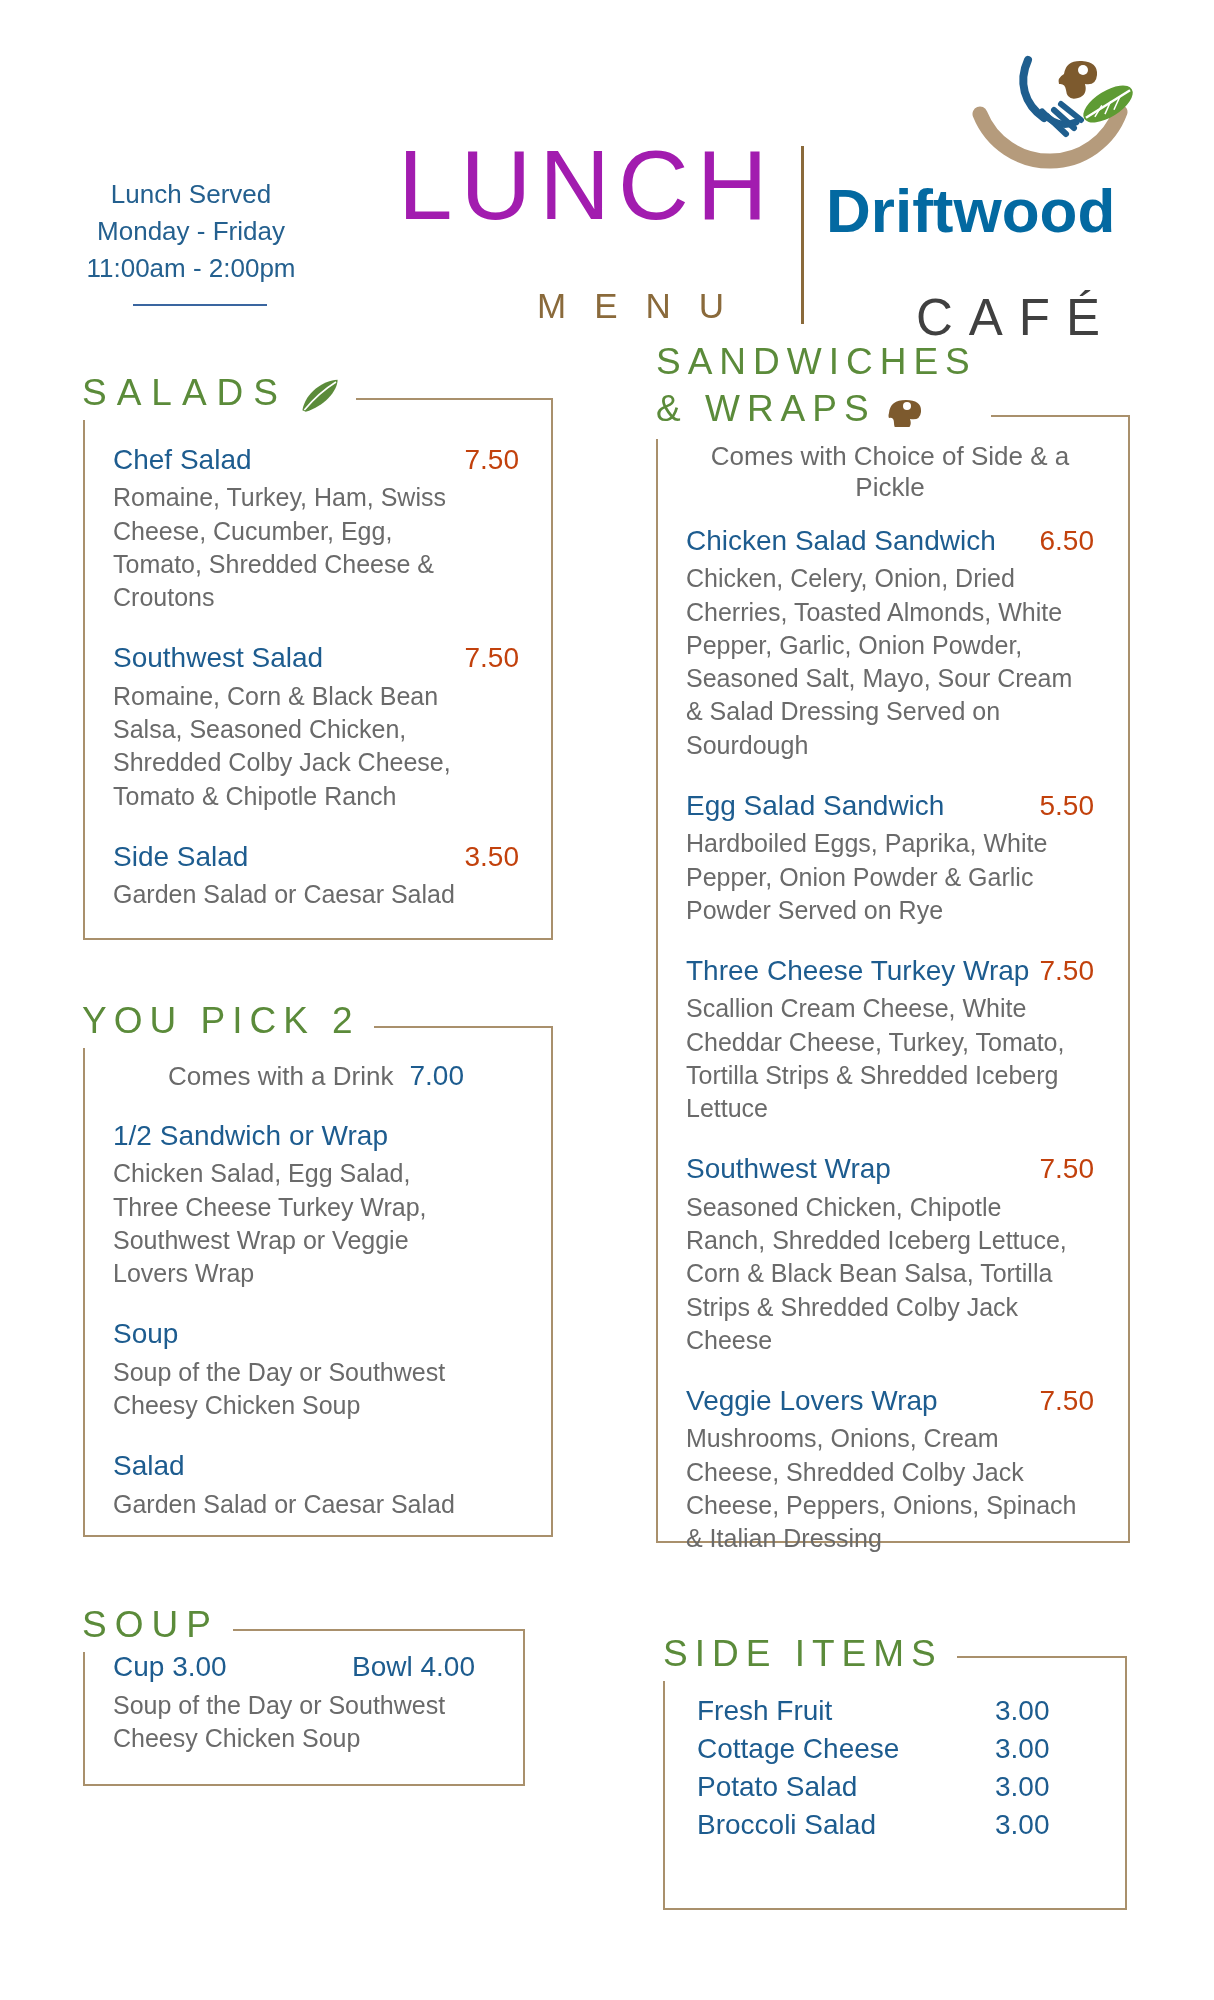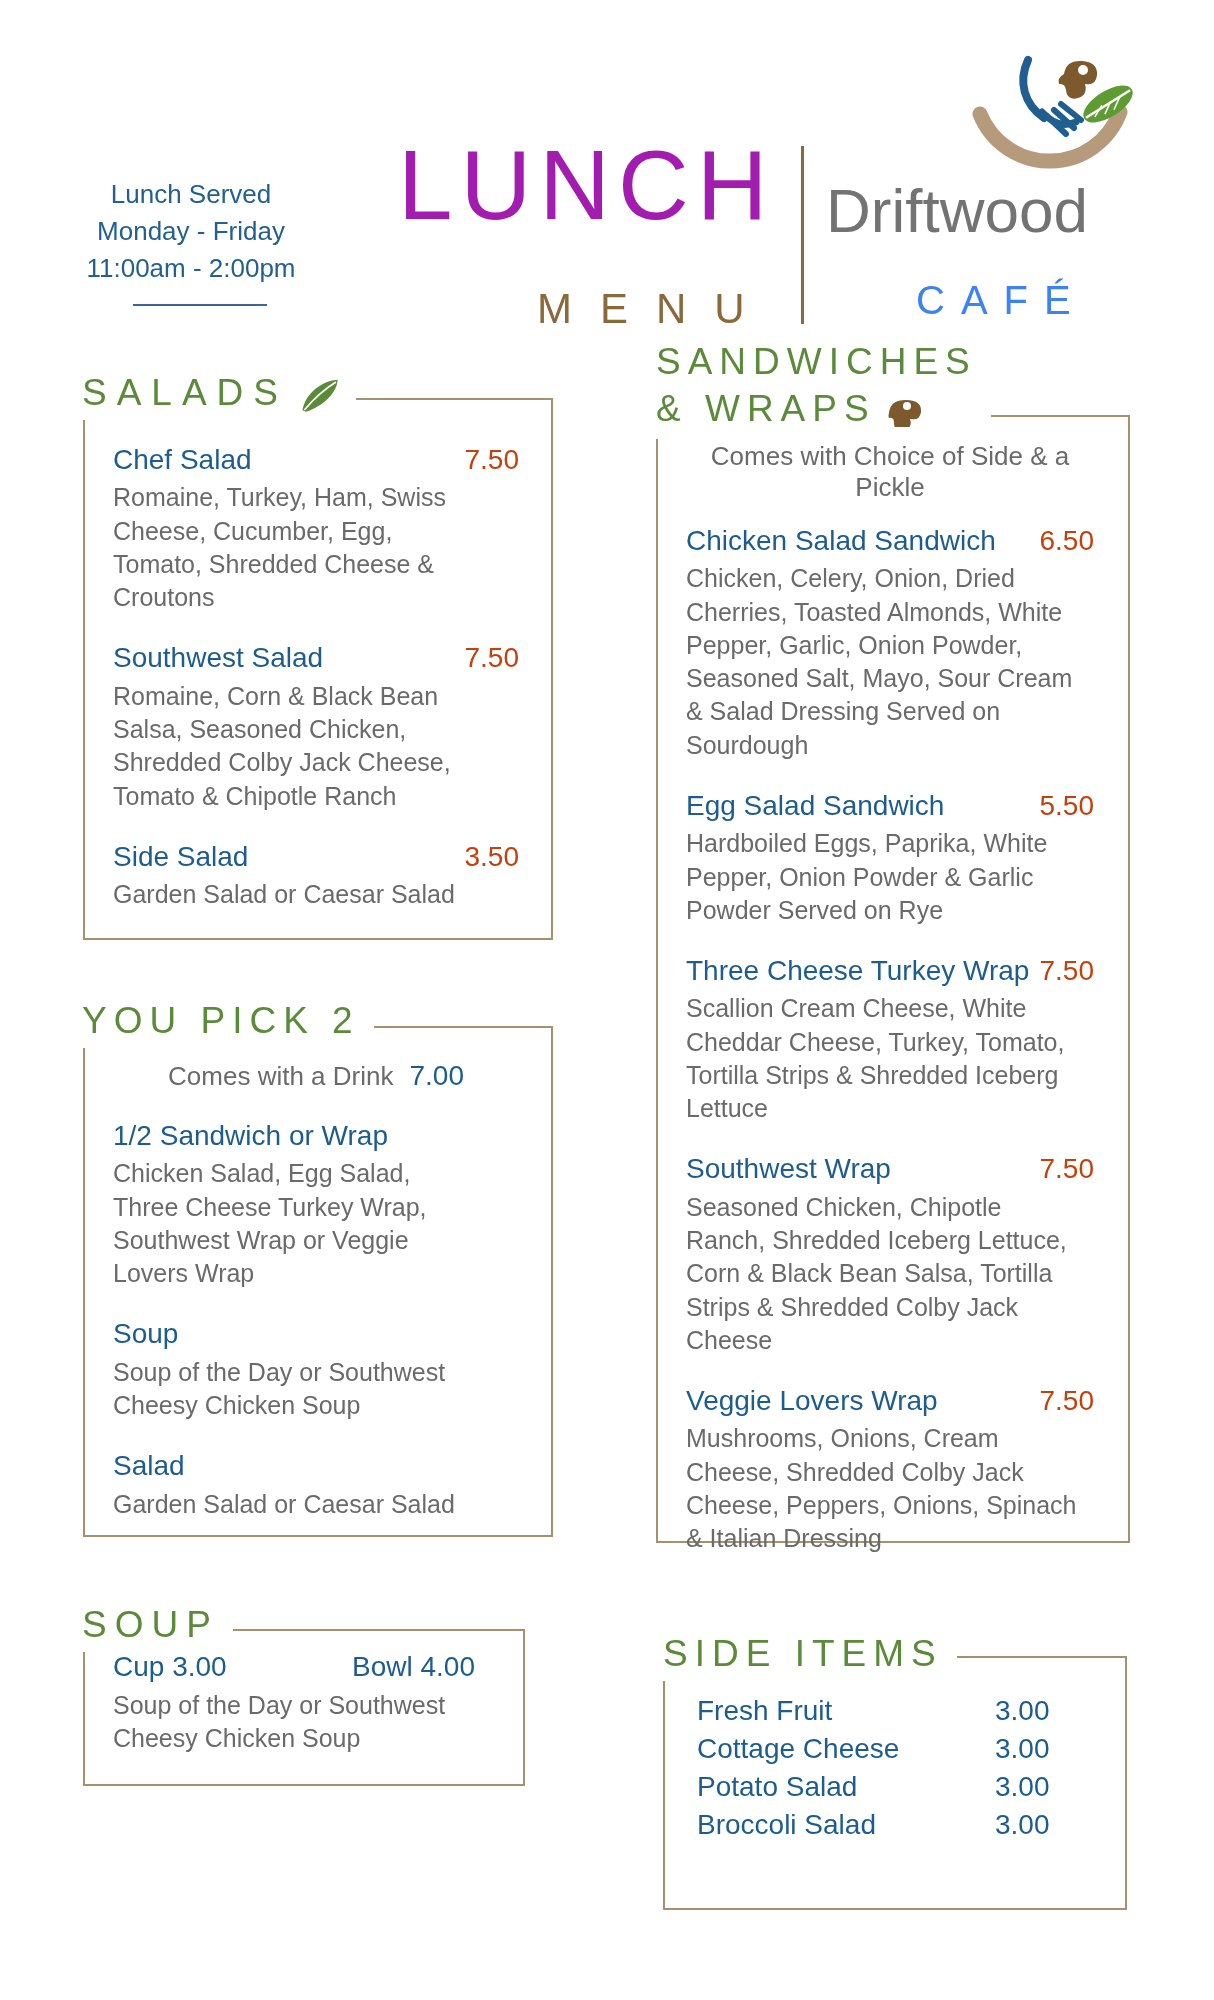--- a/index.html
+++ b/index.html
@@ -6,27 +6,27 @@
   #canvas{position:relative;width:1214px;height:2000px;background:#ffffff;
           font-family:"Liberation Sans", sans-serif;overflow:hidden;margin-top:40px;}
 
   
   .hours{position:absolute;left:86px;top:136px;width:210px;text-align:center;
          color:#24608f;font-size:26px;line-height:1.42;}
   .hours-underline{position:absolute;left:133px;top:264px;width:134px;height:2px;
          background:#3a66a0;}
   .lunch-title{position:absolute;left:398px;top:96px;font-size:98px;letter-spacing:8px;
          color:#a21caf;line-height:1;}
-  .menu-word{position:absolute;left:537px;top:248px;font-size:42px;letter-spacing:28px;
+  .menu-word{position:absolute;left:537px;top:248px;font-size:35px;letter-spacing:28px;
          color:#8a6a3b;line-height:1;}
   .divider{position:absolute;left:801px;top:106px;width:3px;height:178px;background:#8a6a3b;}
-  .brand-name{position:absolute;left:826px;top:140px;font-size:62px;font-weight:normal;
-         color:#737373;line-height:1;}
-  .brand-sub{position:absolute;left:916px;top:240px;font-size:40px;letter-spacing:16px;
-         color:#3b82f6;line-height:1;}
+  .brand-name{position:absolute;left:826px;top:140px;font-size:62px;font-weight:bold;
+         color:#0369a1;line-height:1;}
+  .brand-sub{position:absolute;left:916px;top:252px;font-size:51px;letter-spacing:16px;
+         color:#404040;line-height:1;}
   .logo-art{position:absolute;left:952px;top:12px;width:200px;height:132px;}
 
   
   .outline-box{position:absolute;border:2px solid #a9906c;z-index:1;box-sizing:border-box;}
   .box-salads{left:83px;top:358px;width:470px;height:542px;padding:42px 32px 0 28px;}
   .box-yp2  {left:83px;top:986px;width:470px;height:511px;padding:32px 32px 0 28px;}
   .box-soup {left:83px;top:1589px;width:442px;height:157px;padding:20px 32px 0 28px;}
   .box-sand {left:656px;top:375px;width:474px;height:1128px;padding:24px 34px 8px 28px;}
   .box-side {left:663px;top:1616px;width:464px;height:254px;padding:34px 30px 0 32px;}
 

